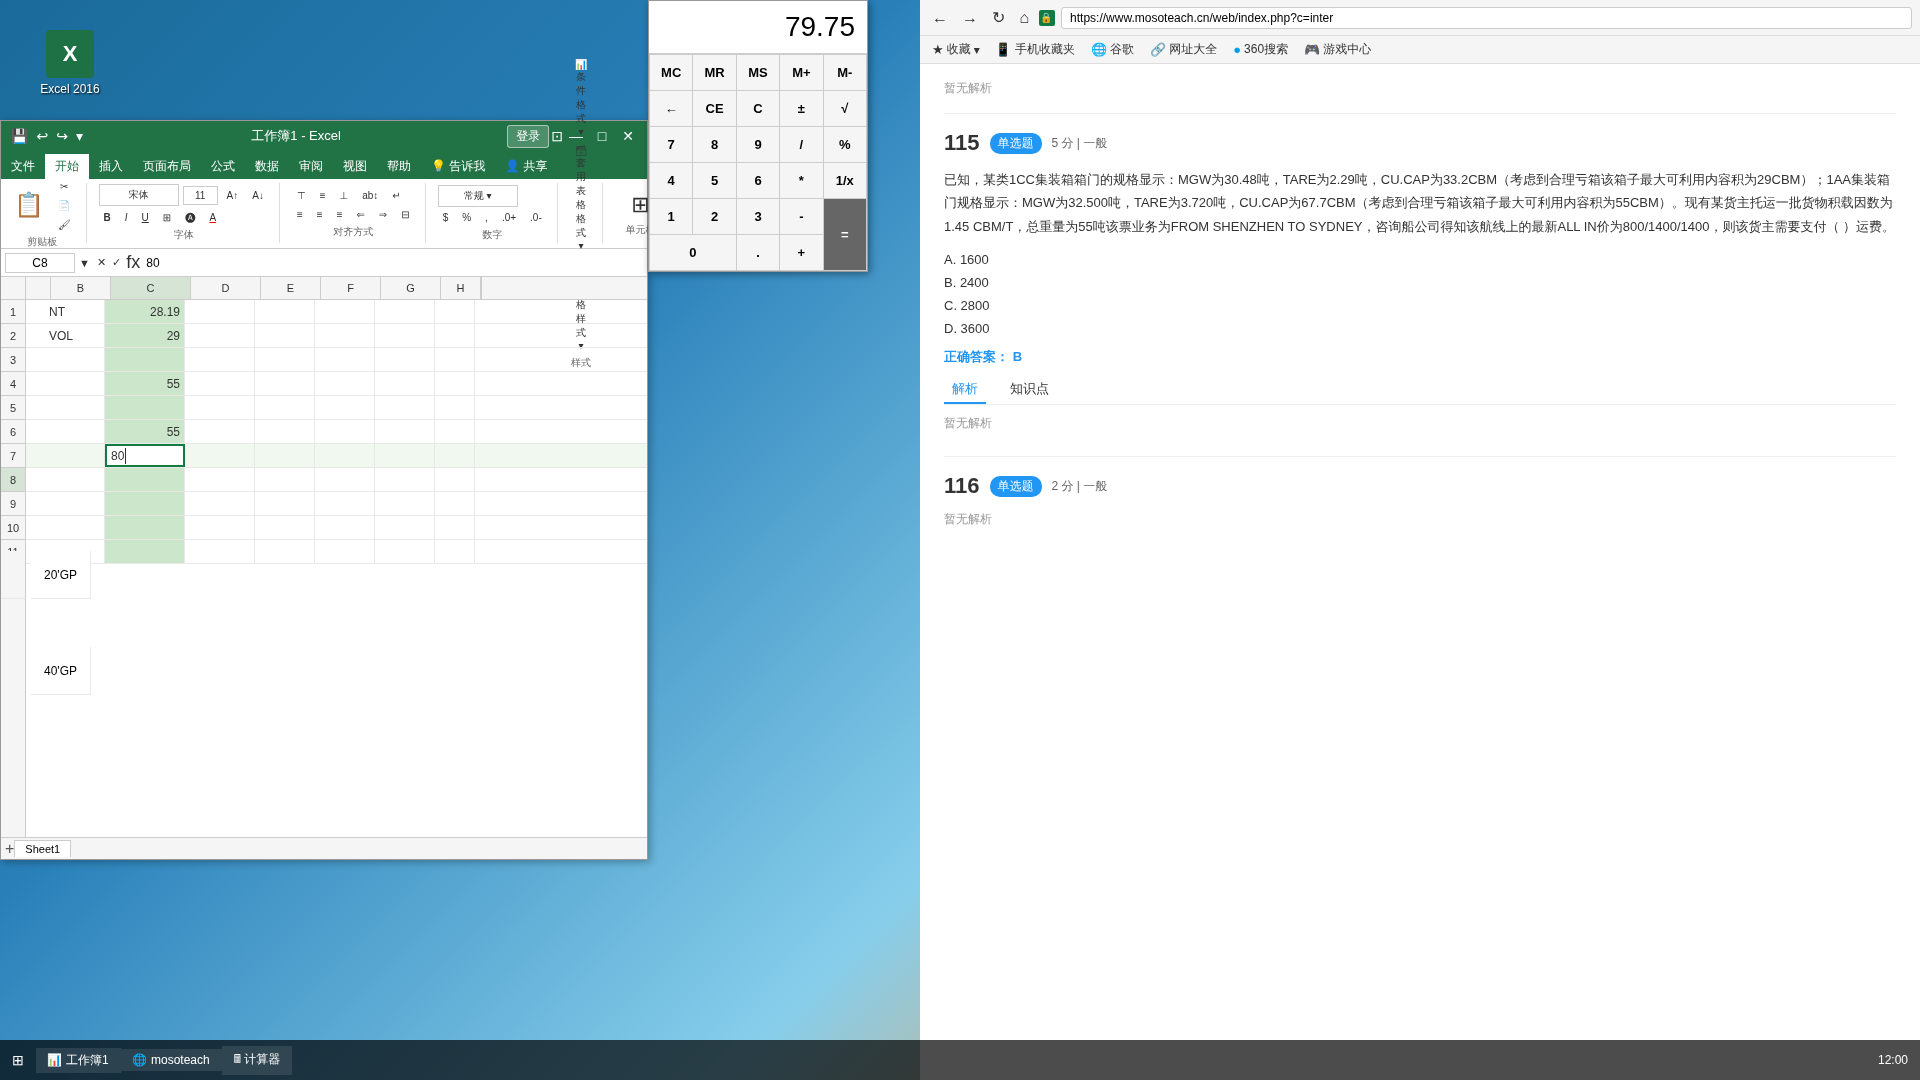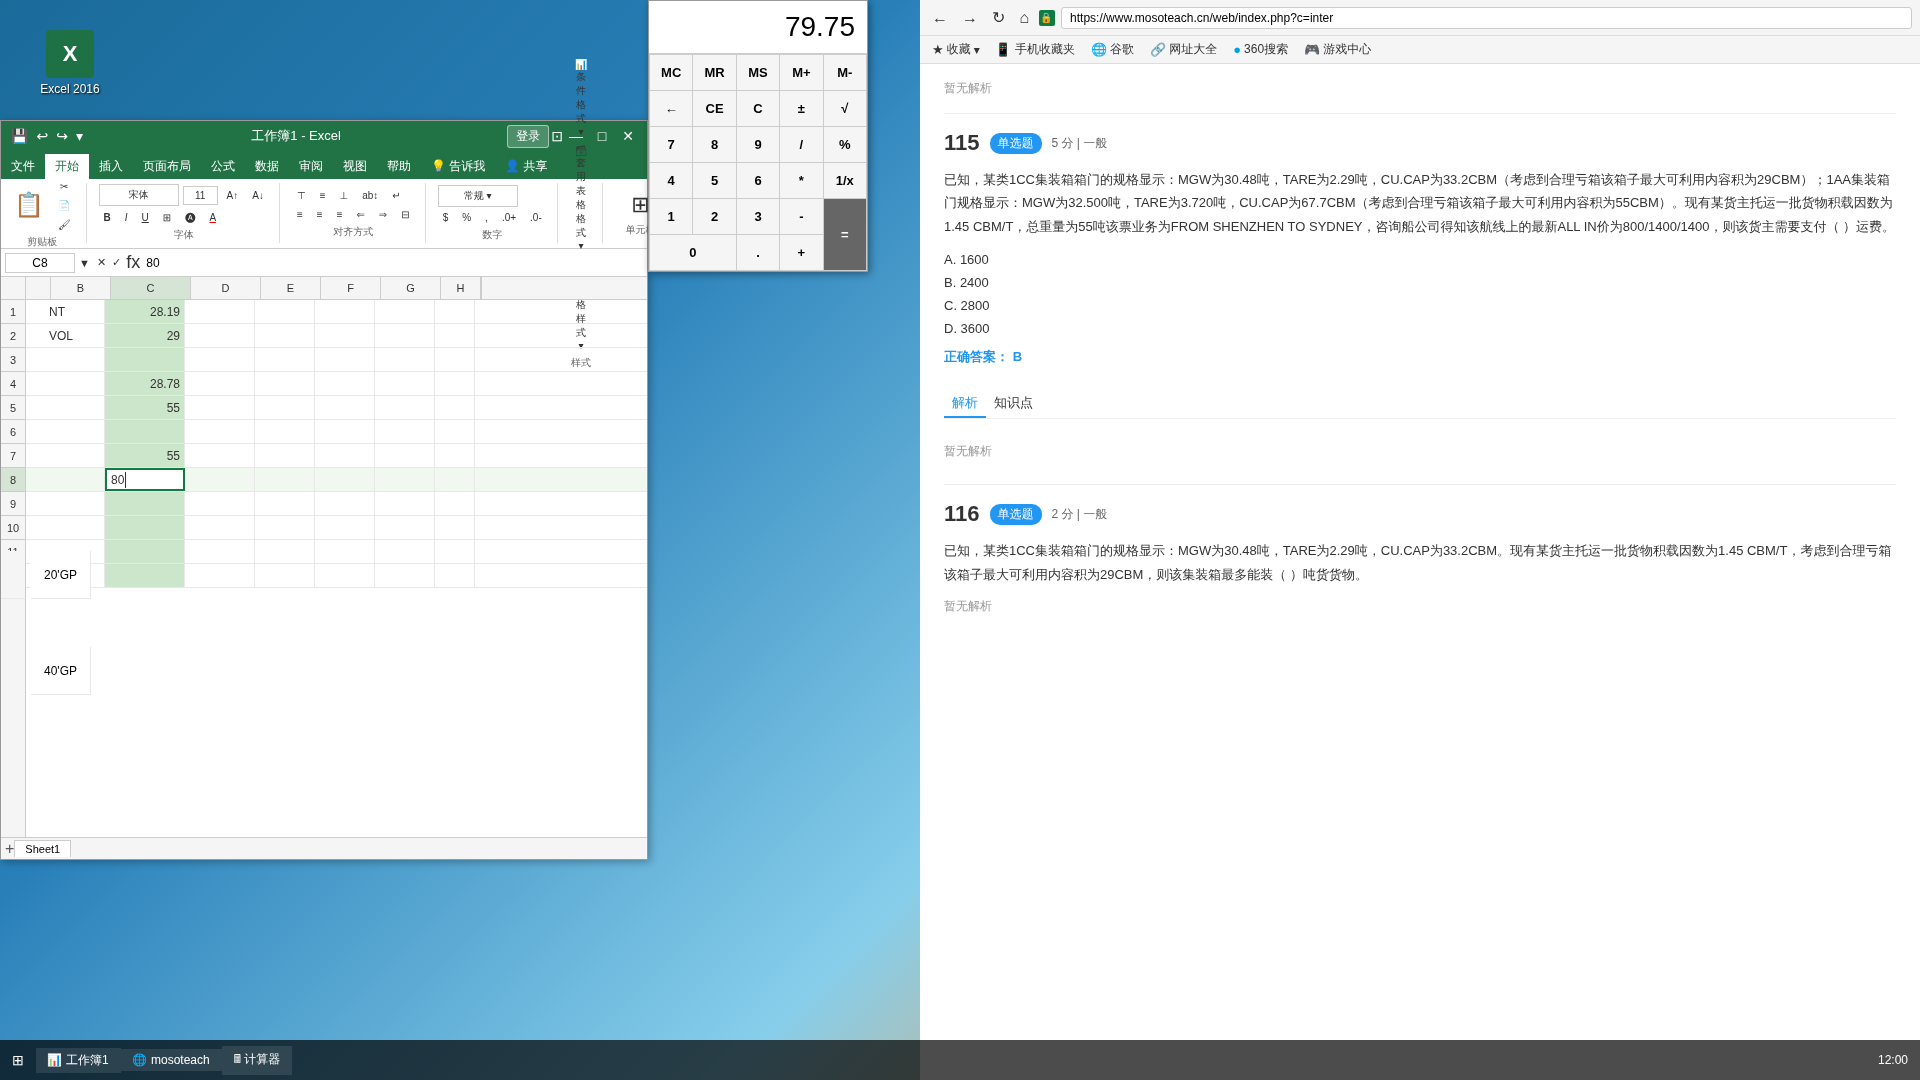--- a/index.html
+++ b/index.html
@@ -451,22 +451,23 @@
       padding: 2px 0;
     }
     .answer-section {
       margin-top: 10px;
       font-size: 13px;
     }
     .correct-answer { color: #333; }
     .correct-answer span { color: #2196f3; font-weight: bold; }
     .tabs-row {
       display: flex;
+      gap: 16px;
       border-bottom: 1px solid #eee;
-      margin: 24px 0;
+      margin: 10px 0;
     }
     .tab-item {
       padding: 4px 8px;
       font-size: 13px;
       cursor: pointer;
       color: #333;
     }
     .tab-item.active {
       color: #2196f3;
       border-bottom: 2px solid #2196f3;
@@ -747,29 +748,20 @@
           <div class="grid-row">
             <div class="grid-cell col-b"></div>
             <div class="grid-cell col-c"></div>
             <div class="grid-cell col-d"></div>
             <div class="grid-cell col-e"></div>
             <div class="grid-cell col-f"></div>
             <div class="grid-cell col-g"></div>
             <div class="grid-cell col-h"></div>
           </div>
 
-          <div class="grid-row">
-            <div class="grid-cell col-b"></div>
-            <div class="grid-cell col-c text-right">28.78</div>
-            <div class="grid-cell col-d"></div>
-            <div class="grid-cell col-e"></div>
-            <div class="grid-cell col-f"></div>
-            <div class="grid-cell col-g"></div>
-            <div class="grid-cell col-h"></div>
-          </div>
 
           <div class="grid-row">
             <div class="grid-cell col-b"></div>
             <div class="grid-cell col-c text-right">55</div>
             <div class="grid-cell col-d"></div>
             <div class="grid-cell col-e"></div>
             <div class="grid-cell col-f"></div>
             <div class="grid-cell col-g"></div>
             <div class="grid-cell col-h"></div>
           </div>
@@ -944,21 +936,20 @@
       <div class="question-section">
         <div class="question-header">
           <span class="question-number">116</span>
           <span class="badge badge-single">单选题</span>
           <span class="question-meta">
             <span>2 分</span>
             <span> | </span>
             <span>一般</span>
           </span>
         </div>
-        <div class="question-text">已知，某类1CC集装箱箱门的规格显示：MGW为30.48吨，TARE为2.29吨，CU.CAP为33.2CBM。现有某货主托运一批货物积载因数为1.45 CBM/T，考虑到合理亏箱该箱子最大可利用内容积为29CBM，则该集装箱最多能装（   ）吨货货物。</div>
         <p class="no-analysis">暂无解析</p>
       </div>
 
     </div>
   </div>
 
   <div class="taskbar">
     <button style="background:none; border:none; color:white; font-size:14px; padding:0 12px; cursor:pointer;">⊞</button>
     <button style="background:rgba(255,255,255,0.1); border:none; color:white; font-size:12px; padding:4px 12px; cursor:pointer;">📊 工作簿1</button>
     <button style="background:rgba(255,255,255,0.1); border:none; color:white; font-size:12px; padding:4px 12px; cursor:pointer;">🌐 mosoteach</button>

